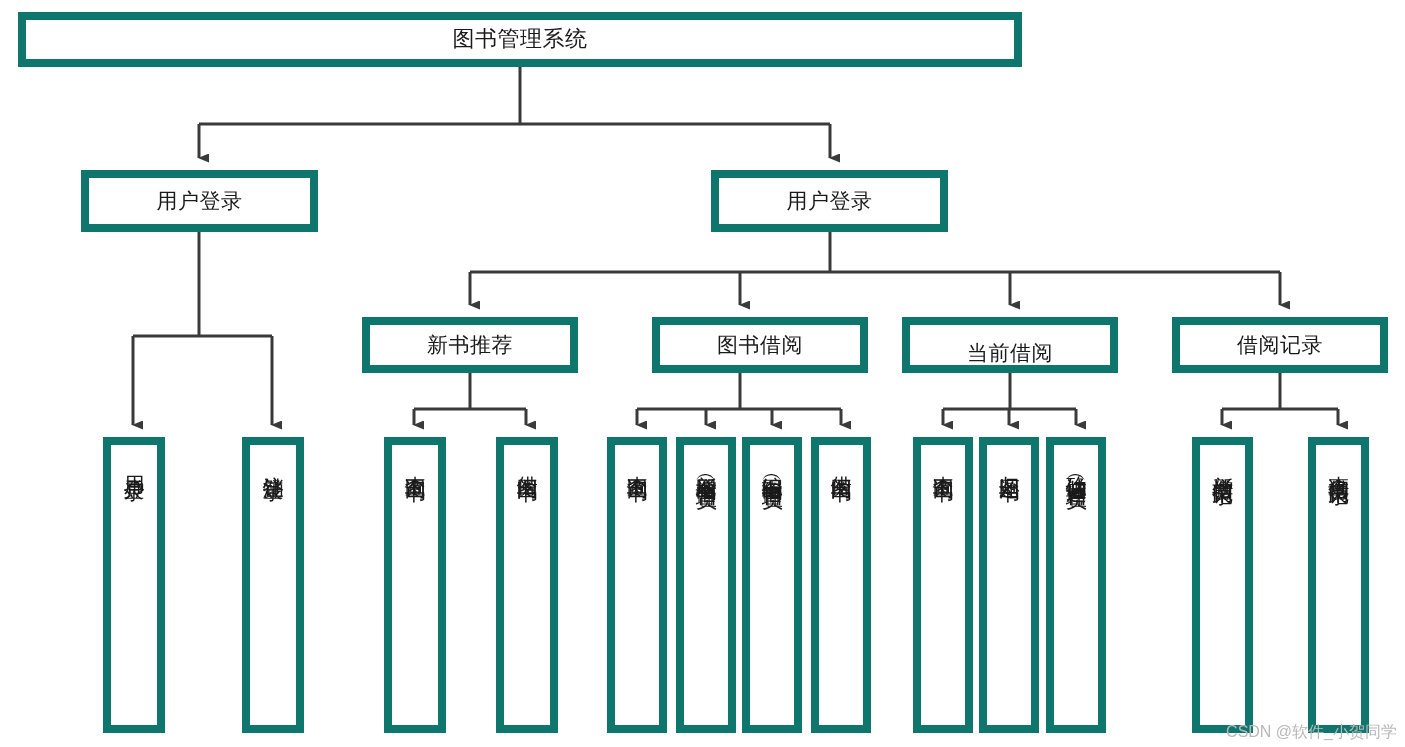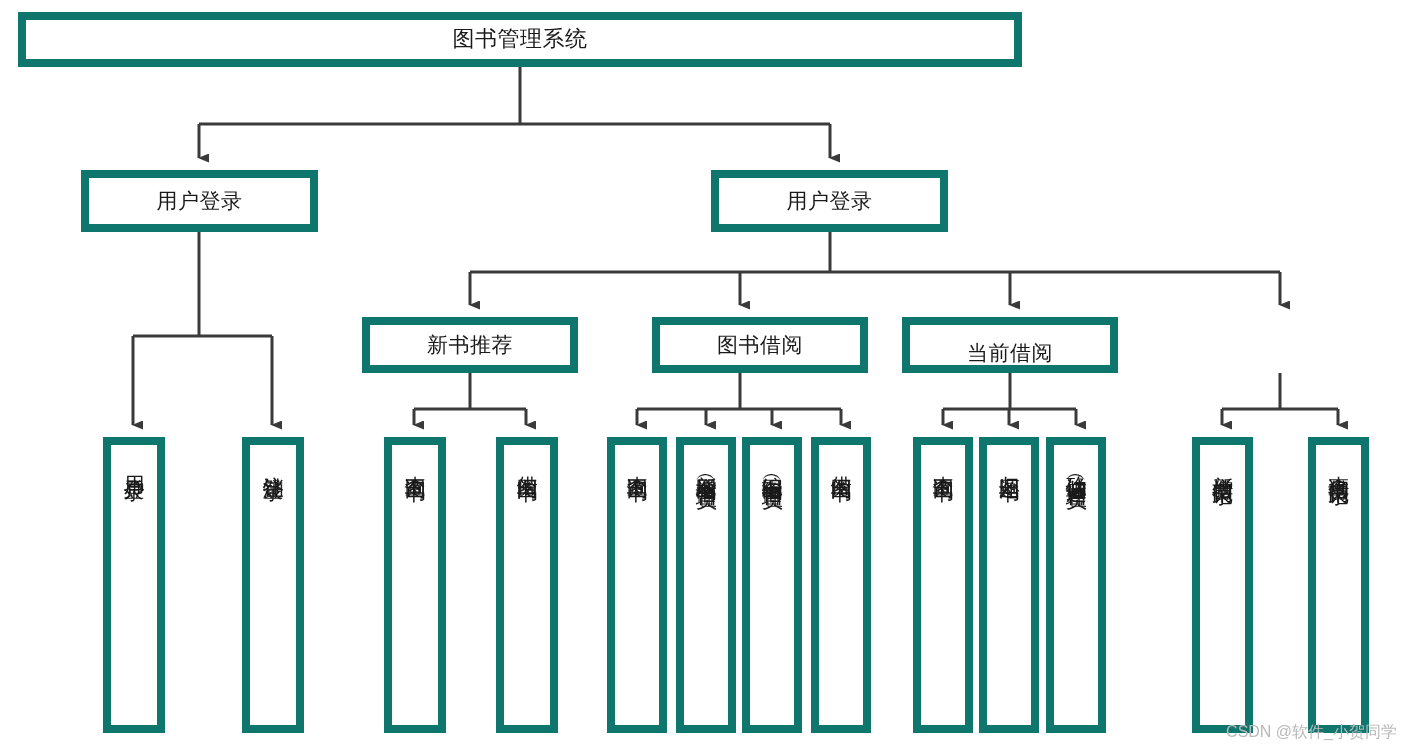--- a/index.html
+++ b/index.html
@@ -130,20 +130,23 @@
   </div>
 
   <div class="node h-node" style="left:632px;top:317px;width:216px;height:56px;margin-left:20px;">
     <span class="lbl">图书借阅</span>
   </div>
 
   <div class="node h-node" style="left:902px;top:317px;width:216px;height:56px;align-items:flex-end;">
     <span class="lbl">当前借阅</span>
   </div>
 
+  <div class="node h-node" style="left:1172px;top:317px;width:216px;height:56px;">
+    <span class="lbl">借阅记录</span>
+  </div>
 
   <div class="node v-node" style="left:103px;top:437px;width:62px;height:296px;">
     <span class="lbl">用户登录</span>
   </div>
   <div class="node v-node" style="left:242px;top:437px;width:62px;height:296px;">
     <span class="lbl">注销登录</span>
   </div>
 
   <div class="node v-node" style="left:384px;top:437px;width:62px;height:296px;">
     <span class="lbl">查询图书</span>

